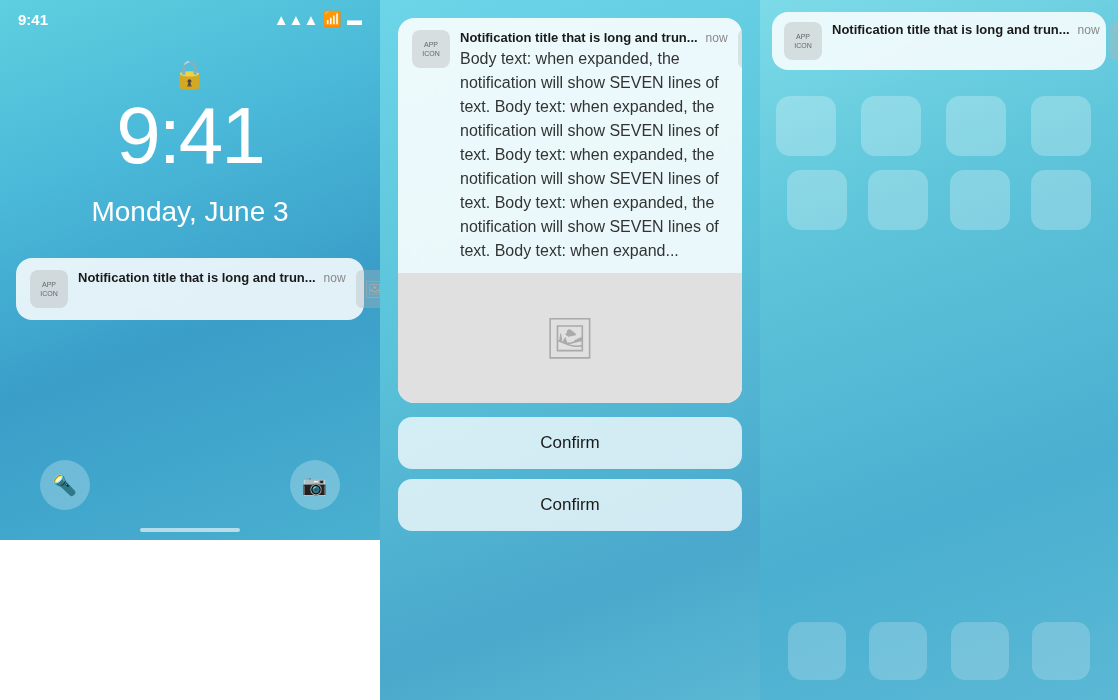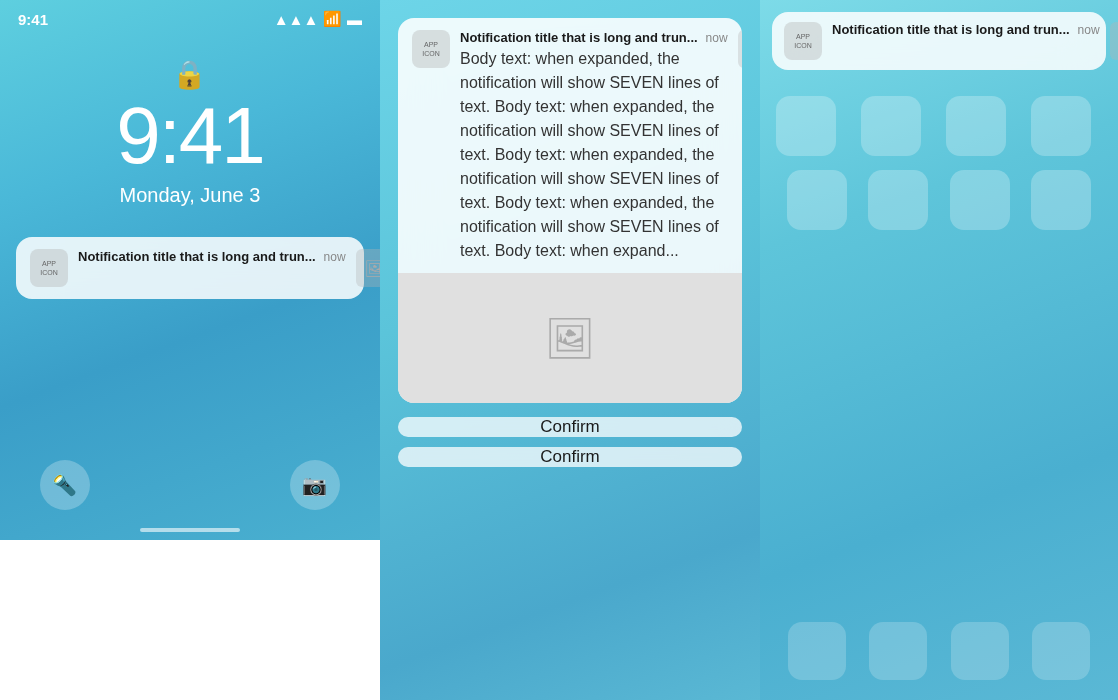--- a/index.html
+++ b/index.html
@@ -50,23 +50,23 @@
       font-size: 80px;
       font-weight: 200;
       letter-spacing: -2px;
       margin-top: 5px;
       line-height: 1;
     }
 
     .lock-date {
       text-align: center;
       color: white;
-      font-size: 20px;
+      font-size: 28px;
       font-weight: 400;
-      margin-top: 8px;
+      margin-top: 20px;
     }
 
     .notification-card-left {
       background: rgba(255,255,255,0.85);
       backdrop-filter: blur(20px);
       border-radius: 16px;
       padding: 12px 14px;
       margin: 30px 16px 0;
       display: flex;
       align-items: flex-start;
@@ -220,21 +220,21 @@
       margin: 14px 18px 0;
       width: calc(100% - 36px);
     }
 
     .action-btn {
       width: 100%;
       background: rgba(255,255,255,0.75);
       backdrop-filter: blur(10px);
       border: none;
       border-radius: 14px;
-      padding: 0;
+      padding: 16px;
       font-size: 17px;
       color: #1a1a1a;
       cursor: pointer;
       text-align: center;
       margin-bottom: 10px;
       font-weight: 400;
     }
 
     
     .home-screen {

